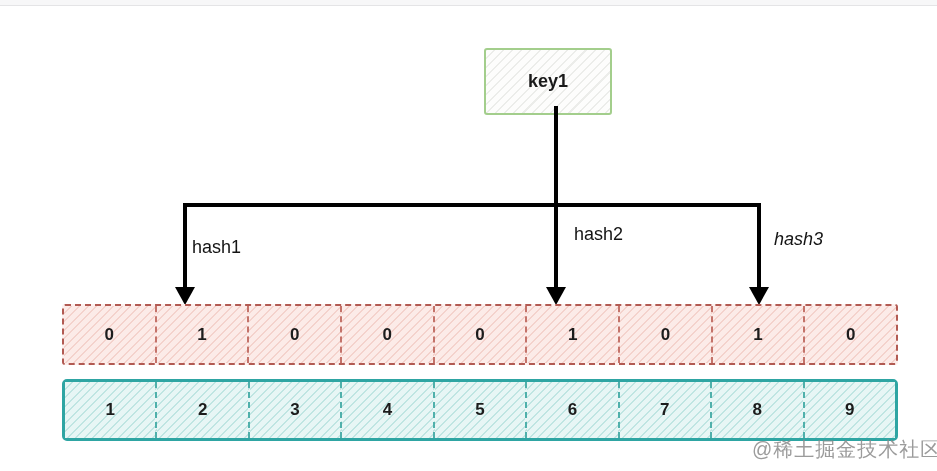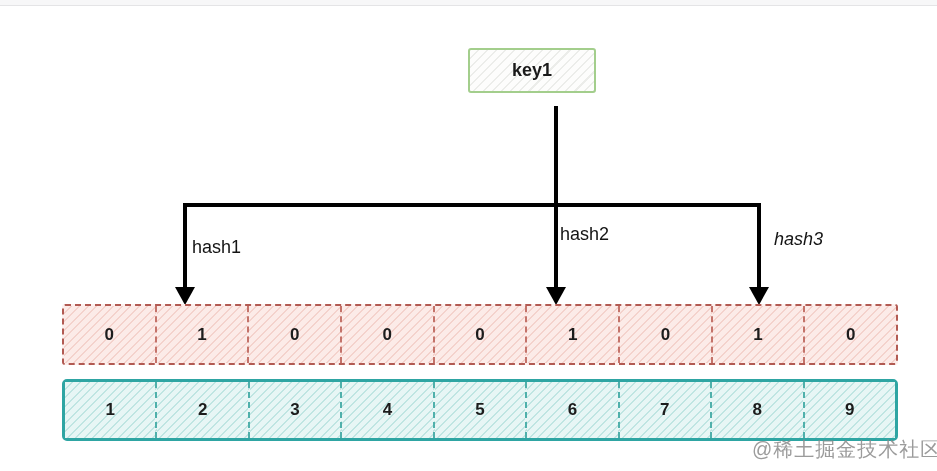--- a/index.html
+++ b/index.html
@@ -18,22 +18,22 @@
   .top-strip {
     position: absolute;
     left: 0; top: 0;
     width: 937px; height: 5px;
     background: #f7f7f8;
     border-bottom: 1px solid #e4e4e6;
   }
   
   .key-box {
     position: absolute;
-    left: 468px; top: 48px;
-    width: 128px; height: 45px;
+    left: 484px; top: 48px;
+    width: 128px; height: 67px;
     box-sizing: border-box;
     border: 2px solid #a3ce8c;
     border-radius: 3px;
     background:
       repeating-linear-gradient(135deg, #fdfdfc 0px, #fdfdfc 5px, #ecedea 5px, #ecedea 6.5px);
     display: flex;
     align-items: center;
     justify-content: center;
     font-size: 18px;
     font-weight: bold;
@@ -58,21 +58,21 @@
   .head-1 { left: 175px; top: 287px; }
   .head-2 { left: 546px; top: 287px; }
   .head-3 { left: 749px; top: 287px; }
   .hash-label {
     position: absolute;
     font-size: 18px;
     color: #141414;
     white-space: nowrap;
   }
   .hash-1 { left: 192px; top: 237px; }
-  .hash-2 { left: 560px; top: 224px; }
+  .hash-2 { left: 574px; top: 224px; }
   .hash-3 { left: 774px; top: 229px; font-style: italic; }
   
   .row {
     position: absolute;
     left: 62px;
     width: 836px;
     box-sizing: border-box;
     display: flex;
   }
   .bit-row {

